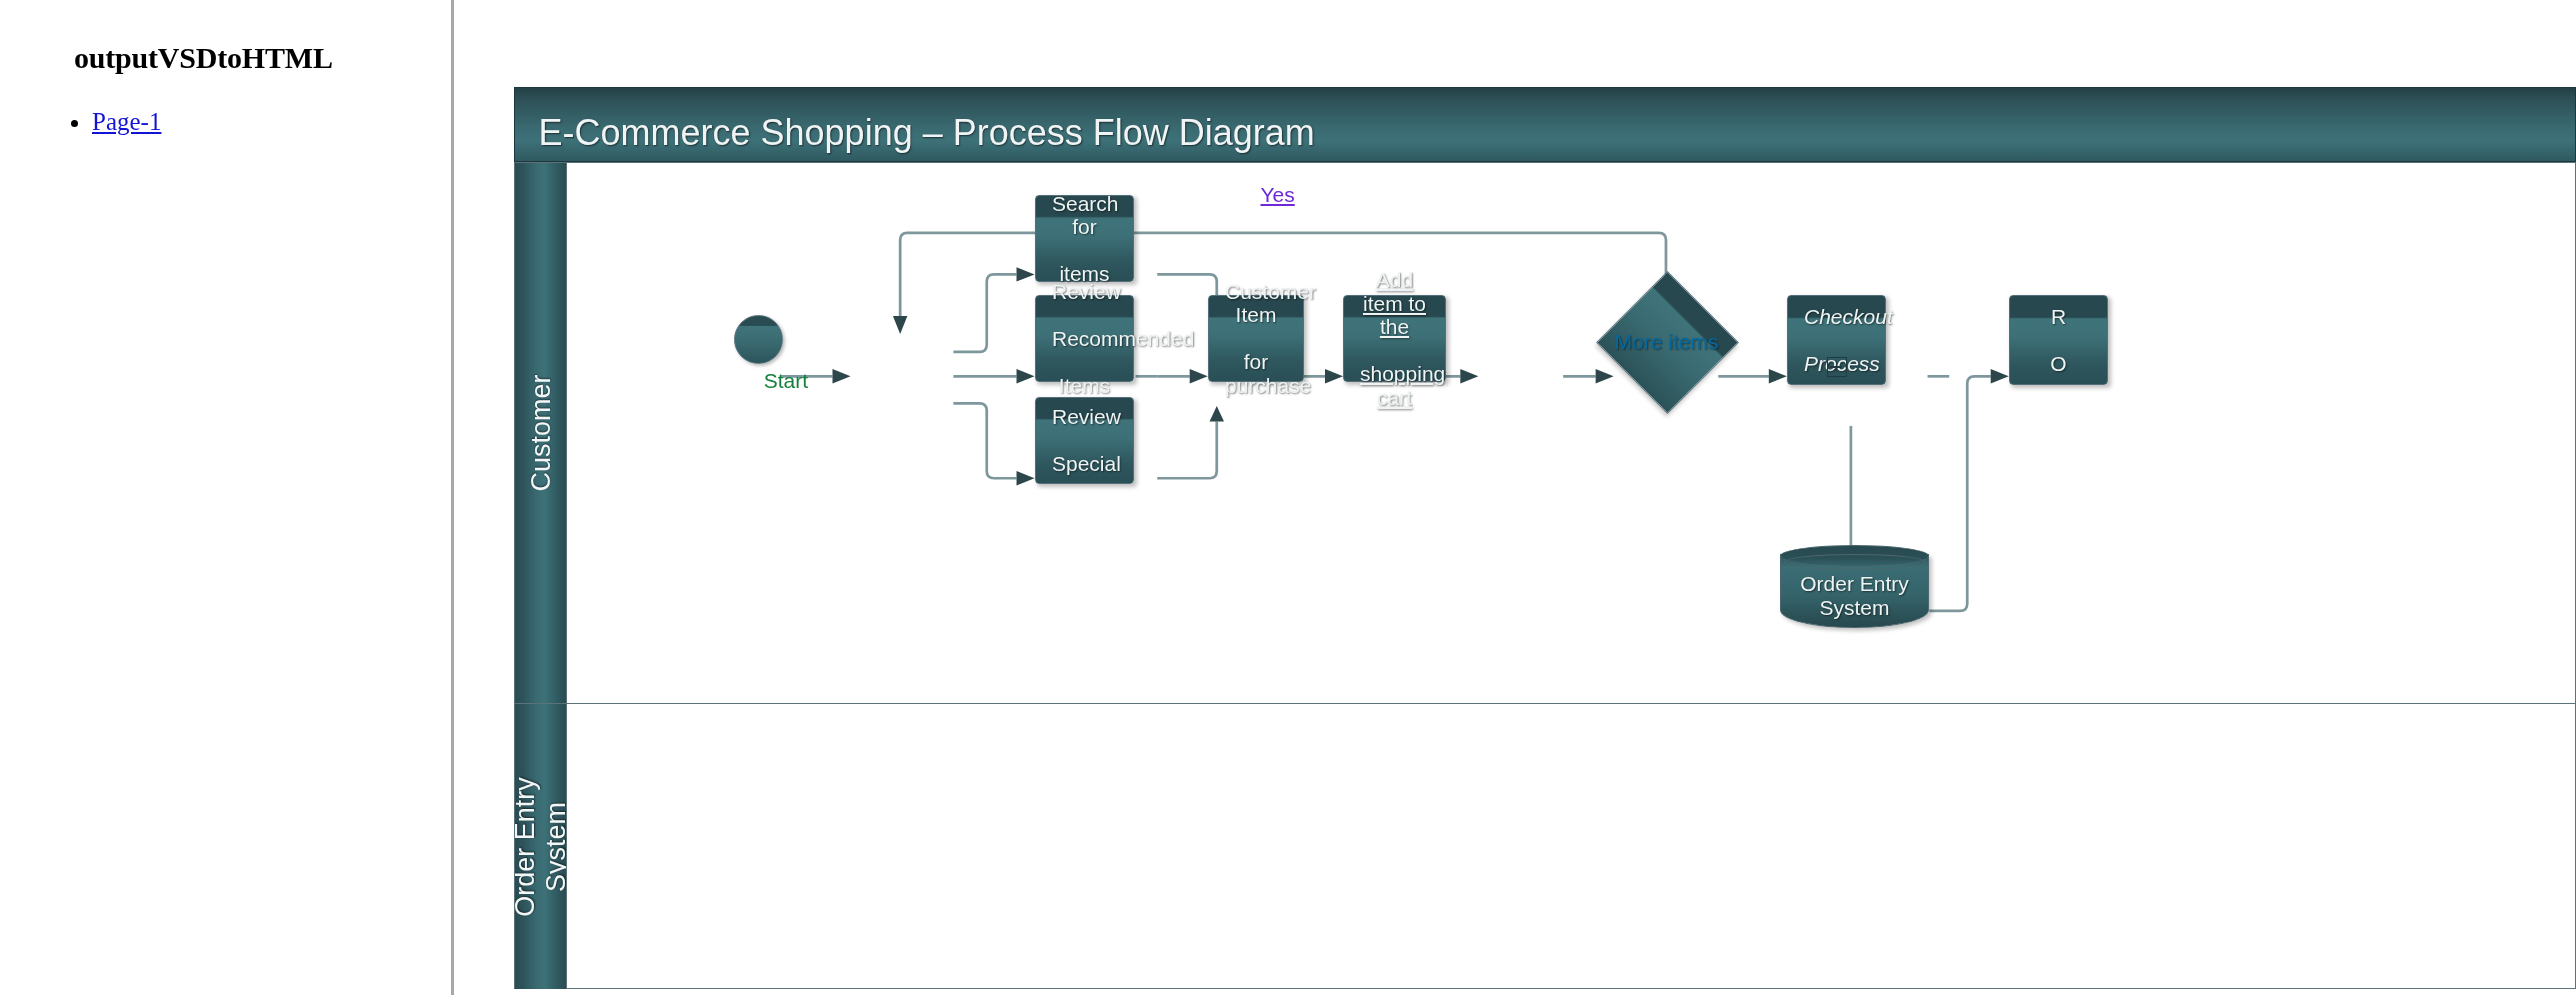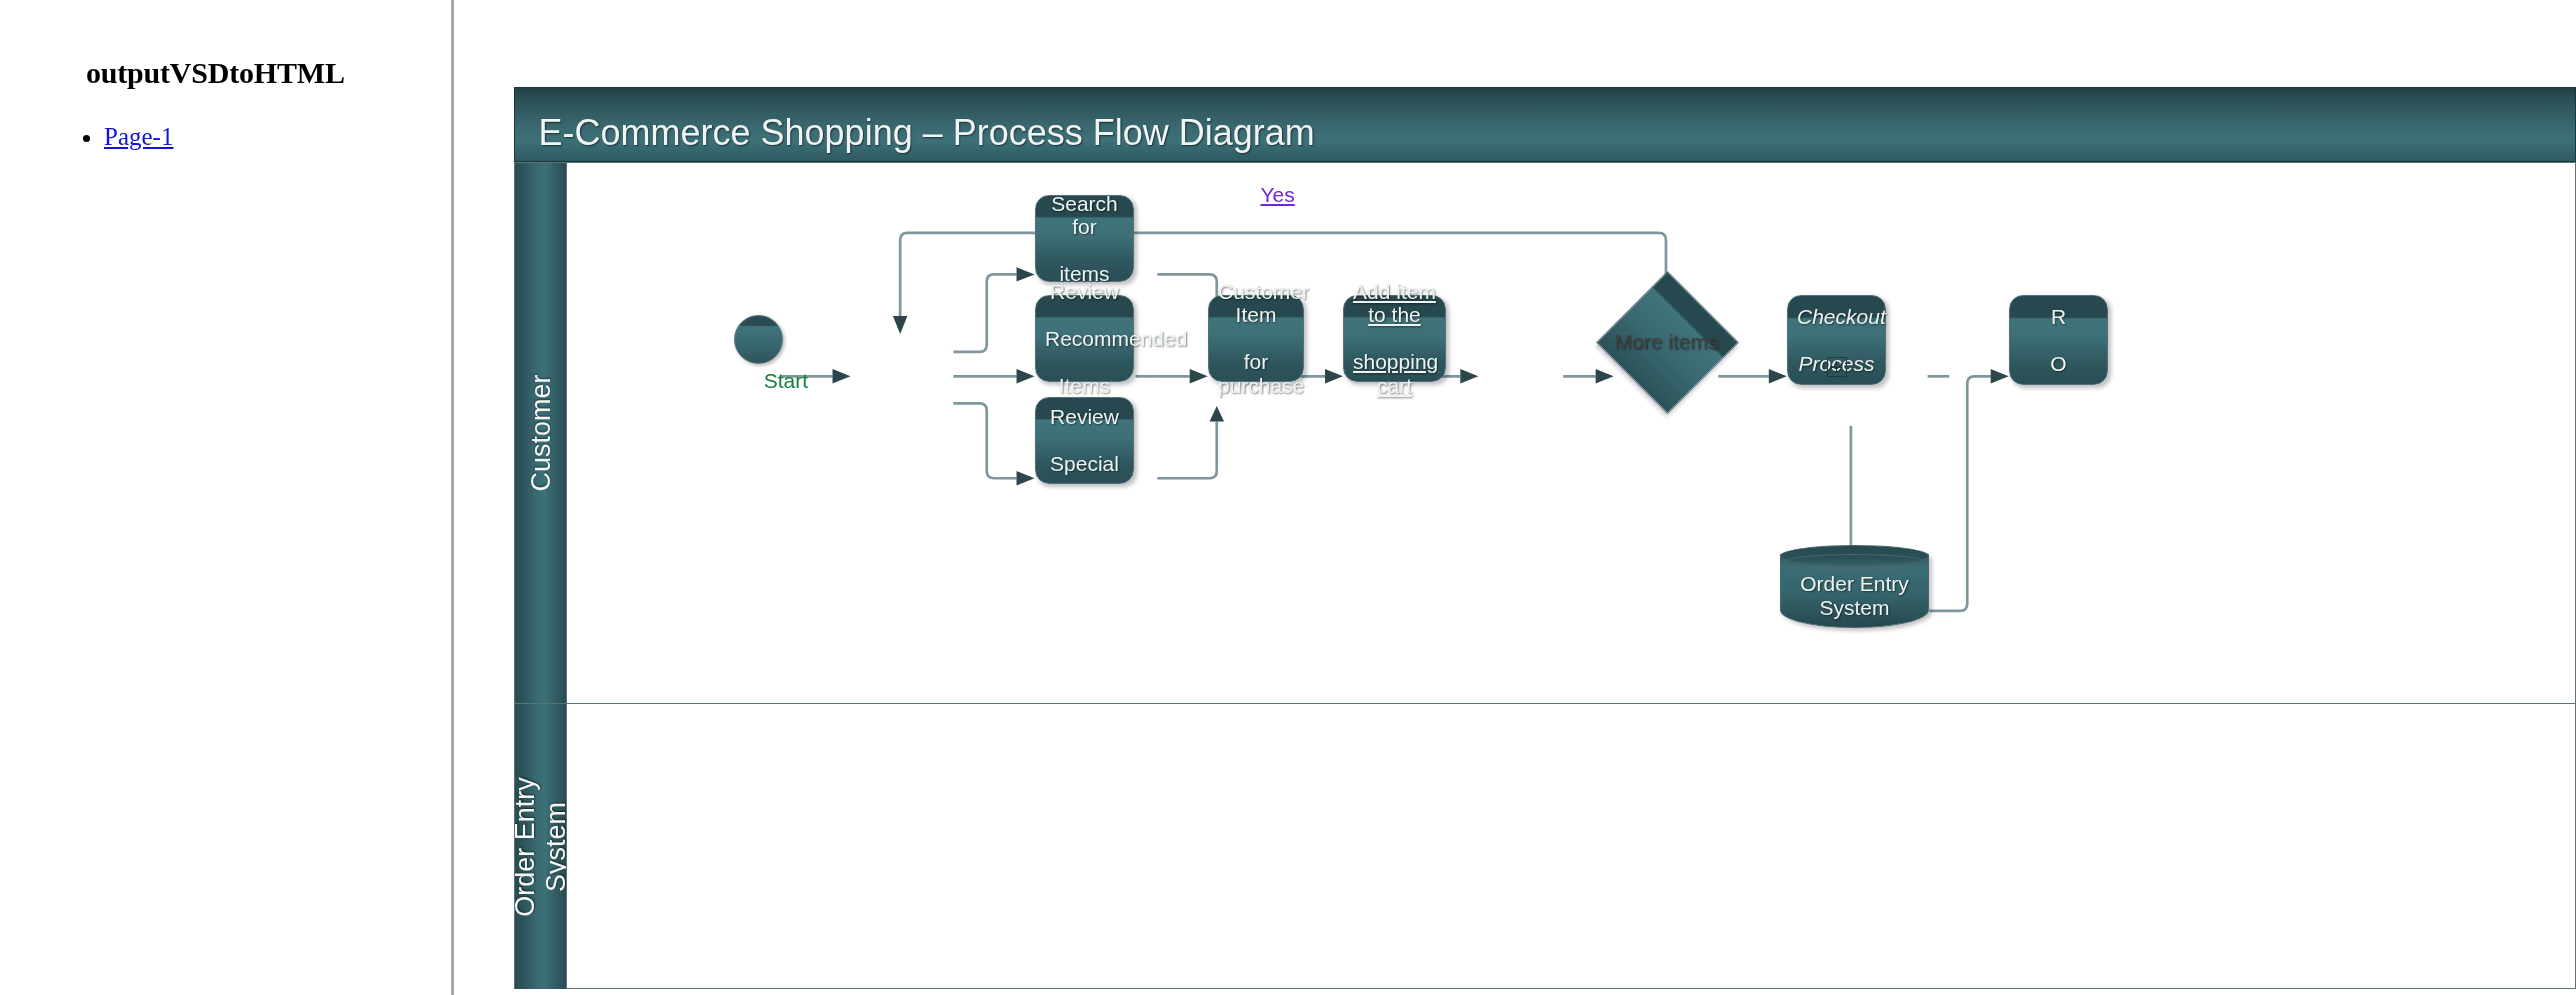--- a/index.html
+++ b/index.html
@@ -6,24 +6,23 @@
   body{
     width:2576px;height:996px;
     background:#ffffff;
     font-family:"Liberation Sans", sans-serif;
     overflow:hidden;
     position:relative;
   }
 
   
   #sidebar{
-    position:absolute;left:12px;top:0;width:453px;height:808px;
+    position:absolute;left:0;top:0;width:453px;height:808px;
     background:#ffffff;
     box-sizing:border-box;
-    margin-top:15px;
   }
   #sidebar-rule{
     position:absolute;left:451px;top:0;width:2.7px;height:996px;
     background:#a8a8a8;
   }
   #sidebar-title{
     position:absolute;left:74px;top:41px;
     font-family:"Liberation Serif", serif;
     font-weight:bold;font-size:30px;color:#000000;
     white-space:nowrap;letter-spacing:-0.2px;
@@ -92,25 +91,25 @@
 
   
   .shape{
     position:absolute;box-sizing:border-box;
     color:#eef3f3;text-align:center;
     text-shadow:0.9px 0.9px 1.8px rgba(0,0,0,.5);
     font-size:21px;line-height:23.5px;
     display:flex;align-items:center;justify-content:center;
   }
   .task{
-    border-radius:14px;
+    border-radius:4px;
     border:0.9px solid #55707a;
     background:linear-gradient(to bottom,#27484e 0%,#27484e 24%,#3f737a 26%,#3d6f76 48%,#2e565d 78%,#2a4f56 100%);
     box-shadow:2.7px 2.7px 4.5px rgba(0,0,0,.25);
-    padding:0 9px;
+    padding:0 16px;
   }
   .task span{display:block;width:100%;}
 
   .start-node{
     position:absolute;width:47px;height:47px;border-radius:50%;
     border:0.9px solid #55707a;
     background:linear-gradient(to bottom,#2a4b51 0%,#2a4b51 20%,#3f737a 22%,#3a6a71 55%,#2d545b 100%);
     box-shadow:1.8px 1.8px 3.6px rgba(0,0,0,.28);
   }
   .node-label{
@@ -122,21 +121,21 @@
   .decision{
     position:absolute;width:99px;height:99px;
     transform:rotate(45deg);
     border:0.9px solid #55707a;
     background:linear-gradient(to bottom,#27484e 0%,#27484e 20%,#3f737a 22%,#3a6a71 55%,#2b5158 100%);
     box-shadow:1.8px 2.7px 4.5px rgba(0,0,0,.22);
   }
   .decision-wrap{position:absolute;}
   .decision-label{
     position:absolute;left:50%;top:50%;transform:translate(-50%,-50%);
-    font-size:21px;color:#404040;white-space:nowrap;
+    font-size:21px;color:#0369a1;white-space:nowrap;
     text-shadow:0.9px 0.9px 1.8px rgba(0,0,0,.5);
   }
 
   
   .plus-marker{
     position:absolute;left:50%;bottom:7.2px;transform:translateX(-50%);
     width:20px;height:20px;border:1.4px solid #1f3b40;
     box-sizing:border-box;
   }
   .plus-marker:before,.plus-marker:after{

